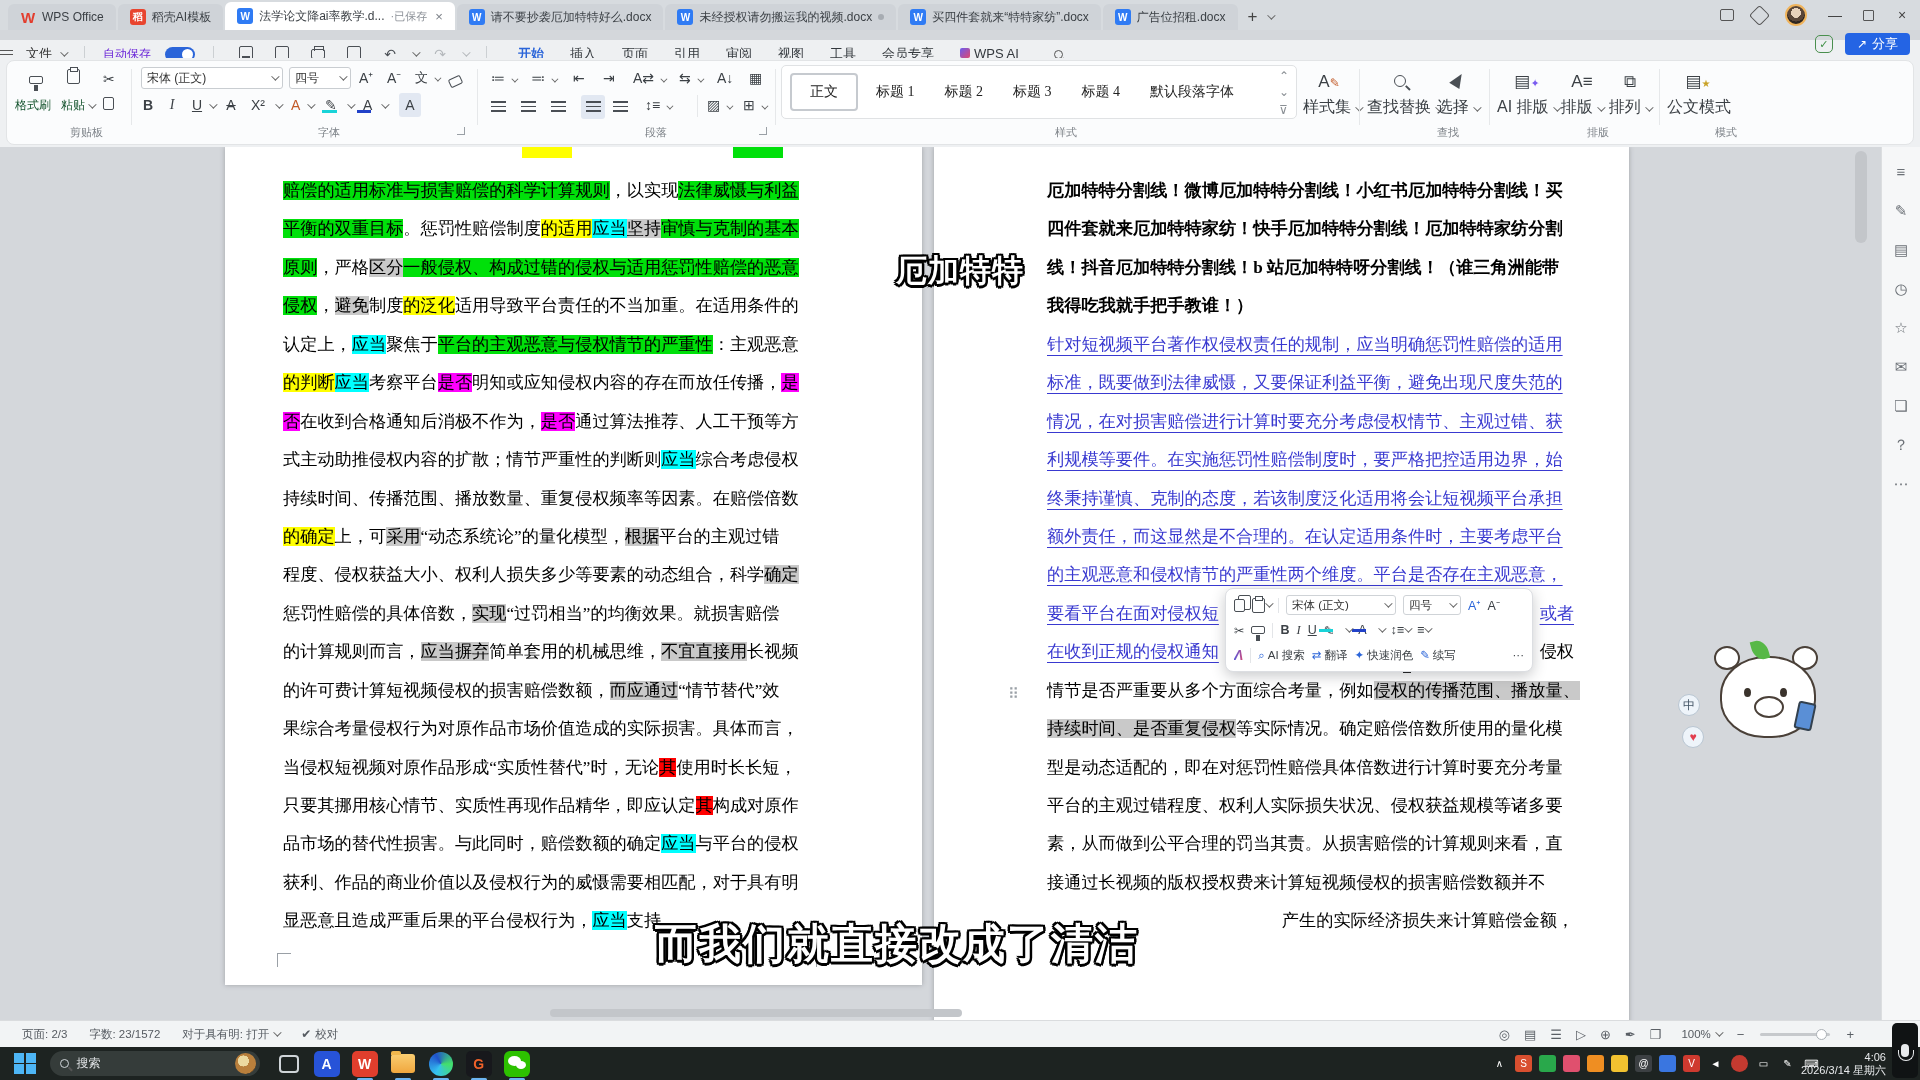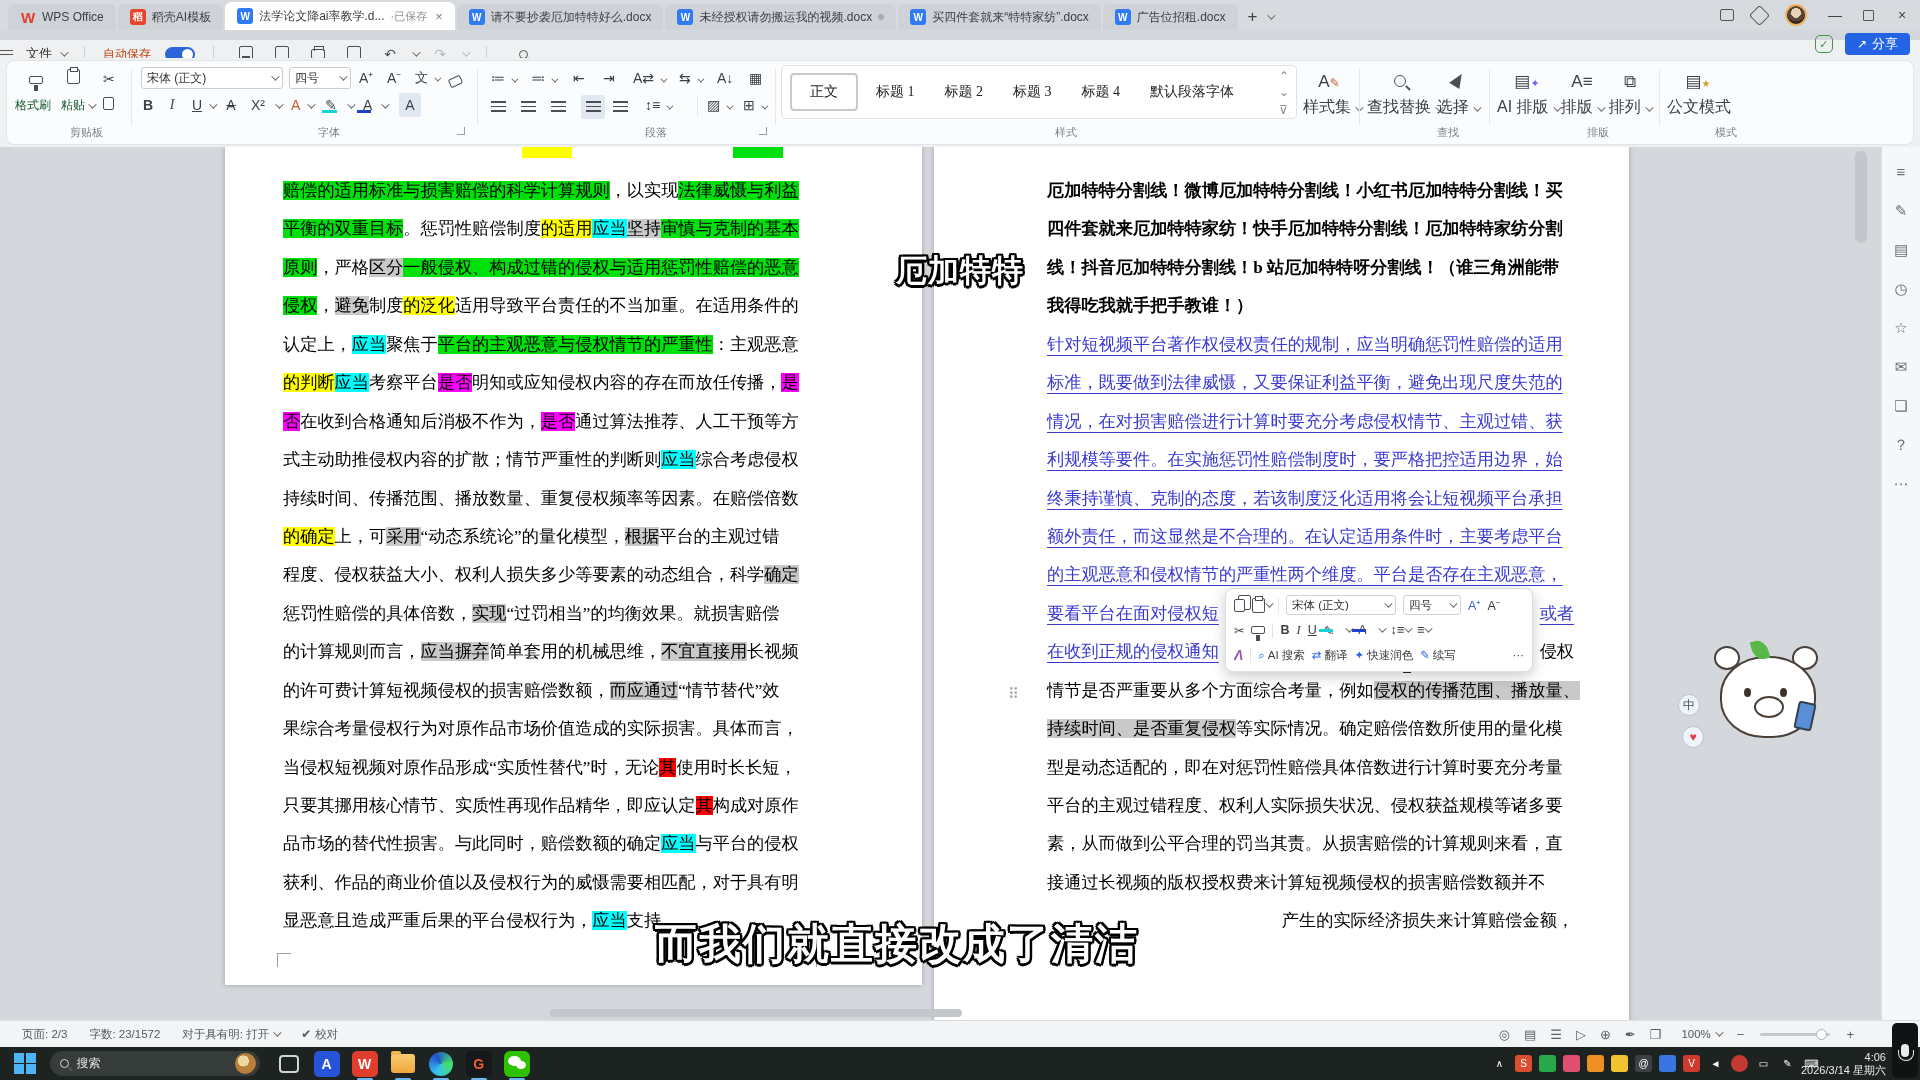--- a/index.html
+++ b/index.html
@@ -210,40 +210,51 @@
   <span class="winbtn">—</span>
   <span class="restoreicon"></span>
   <span class="winbtn">×</span>
 </div>
 
 <div class="abs" id="menubar">
   <span class="hamb"></span>
   <span style="font-size:13px;">文件</span>
   <span class="chev"></span>
   <span class="vline"></span>
-  <span style="font-size:12px;color:#c2410c;">自动保存</span>
+  <span style="font-size:12px;color:#6d28d9;">自动保存</span>
   <span class="toggle"></span>
   <span class="vline"></span>
   <span class="qicon">
       <span class="bx mark"></span>
     </span>
   <span class="qicon">
       <span class="bx"></span>
     </span>
   <span class="qicon">
       <span class="bx prn"></span>
     </span>
   <span class="qicon">
       <span class="bx"></span>
     </span>
   <span class="qicon">↶</span>
   <span class="chev"></span>
   <span class="qicon" style="color:#b4b8bc;">↷</span>
   <span class="chev" style="border-color:#b4b8bc;"></span>
   <span class="vline"></span>
+  <span id="menu-tabs" style="display:flex;align-items:center;">
+      <span class="mtab active">开始</span>
+      <span class="mtab">插入</span>
+      <span class="mtab">页面</span>
+      <span class="mtab">引用</span>
+      <span class="mtab">审阅</span>
+      <span class="mtab">视图</span>
+      <span class="mtab">工具</span>
+      <span class="mtab">会员专享</span>
+      <span class="mtab"><span class="ai-dot"></span>WPS AI</span>
+    </span>
   <span class="mag" style="margin-left:14px;"></span>
 </div>
 <div class="abs" id="menubar-right">
   <span class="synccheck">✓</span>
   <span id="share-btn">
       <span style="font-size:12px;">↗</span>
       <span>分享</span>
     </span>
 </div>
 

